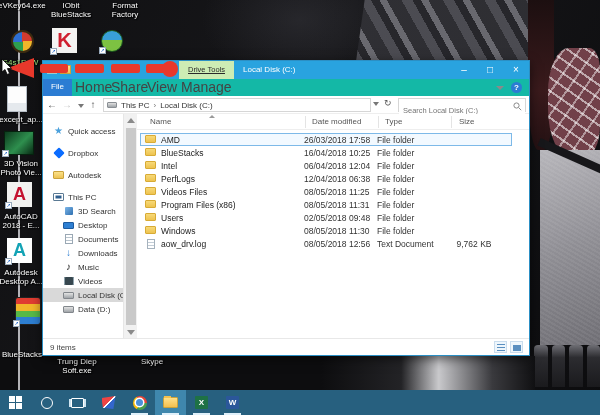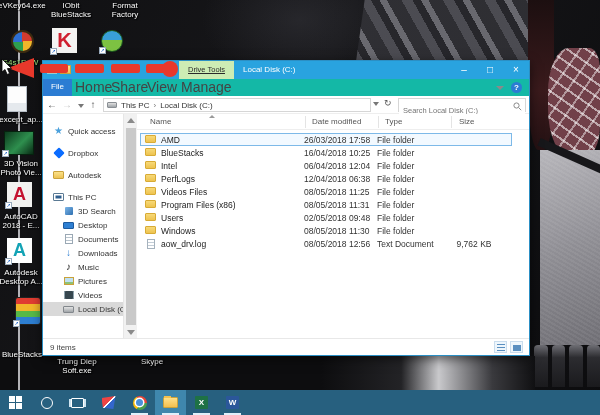--- a/index.html
+++ b/index.html
@@ -327,35 +327,35 @@
             <span>Downloads</span>
           </div>
         <div class="side-item lvl1">
             <span class="sic">
               <span class="i-note">♪</span>
             </span>
             <span>Music</span>
           </div>
         <div class="side-item lvl1">
             <span class="sic">
-              <span class="i-pic"></span>
-            </span>
-            <span>Pictures</span>
-          </div>
-        <div class="side-item lvl1">
-            <span class="sic">
               <span class="i-vid"></span>
             </span>
             <span>Videos</span>
           </div>
         <div class="side-item lvl1 sel">
             <span class="sic">
               <span class="i-disk"></span>
             </span>
             <span>Local Disk (C:)</span>
+          </div>
+        <div class="side-item lvl1">
+            <span class="sic">
+              <span class="i-disk"></span>
+            </span>
+            <span>Data (D:)</span>
           </div>
       </div>
 
       <div class="sscroll">
         <div class="sarrow up"></div>
         <div class="sthumb"></div>
         <div class="sarrow dn"></div>
       </div>
 
       <div class="filelist">

